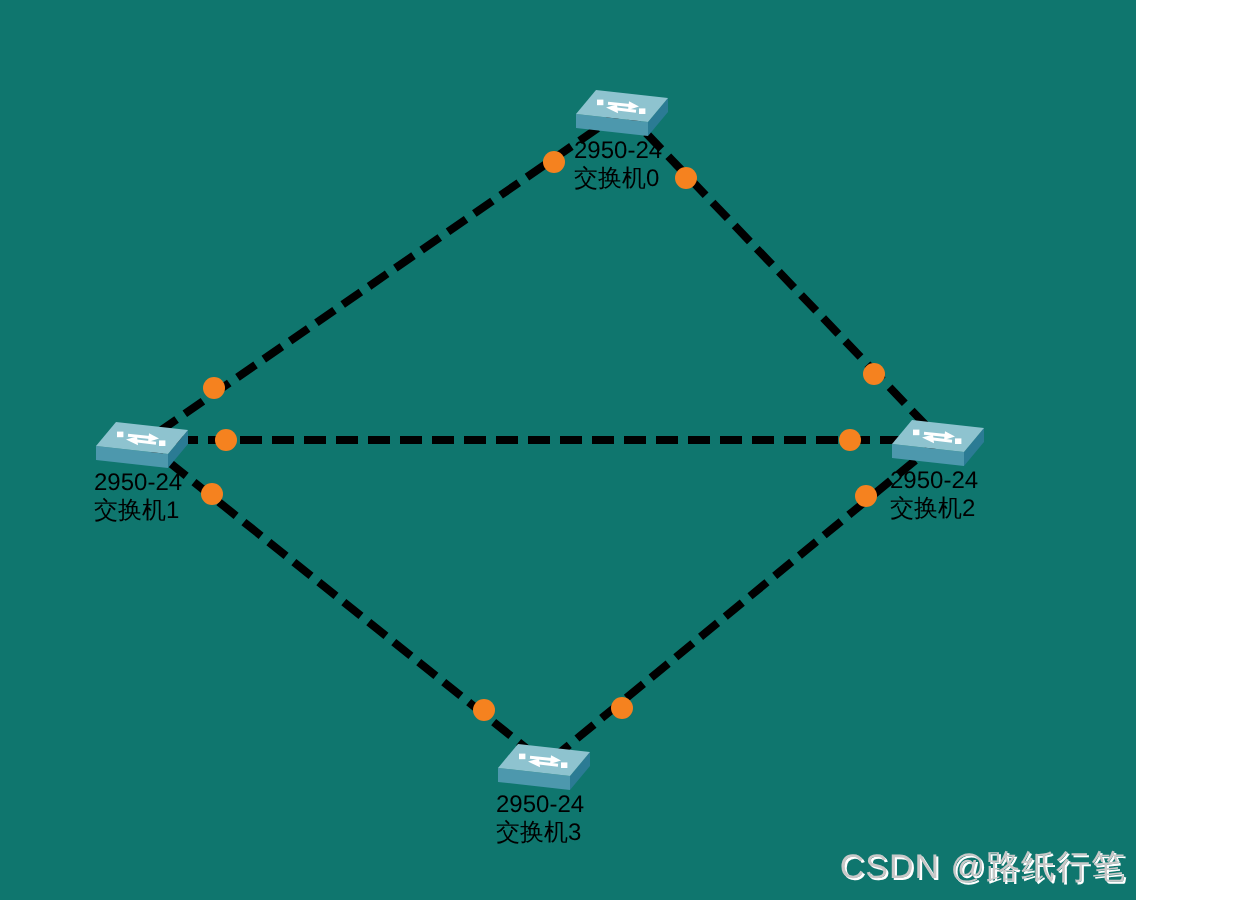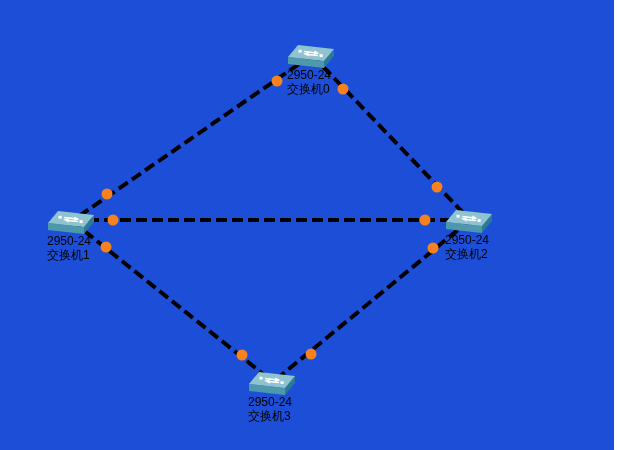--- a/index.html
+++ b/index.html
@@ -3,23 +3,23 @@
 <meta charset="utf-8">
 <style>
   html, body {
     margin: 0;
     padding: 0;
     background: #ffffff;
     font-family: "Liberation Sans", sans-serif;
   }
   .canvas {
     position: relative;
-    width: 614px;
+    width: 568px;
     height: 450px;
-    background: #1d4ed8;
+    background: #0f766e;
     overflow: hidden;
   }
   #links-layer {
     position: absolute;
     left: 0;
     top: 0;
     width: 617px;
     height: 450px;
   }
   #devices-layer {
@@ -157,13 +157,14 @@
         <line x1="32" y1="15.6" x2="21.5" y2="14.4"></line>
         <polygon points="22.5,12.2 17,13.8 23,16.6" stroke="none"></polygon>
       </g>
     </svg>
     <div class="device-label">
       <div class="model">2950-24</div>
       <div class="name">交换机3</div>
     </div>
   </div>
     </div>
+  <div class="watermark">CSDN @路纸行笔</div>
 </div>
 
 </body></html>

